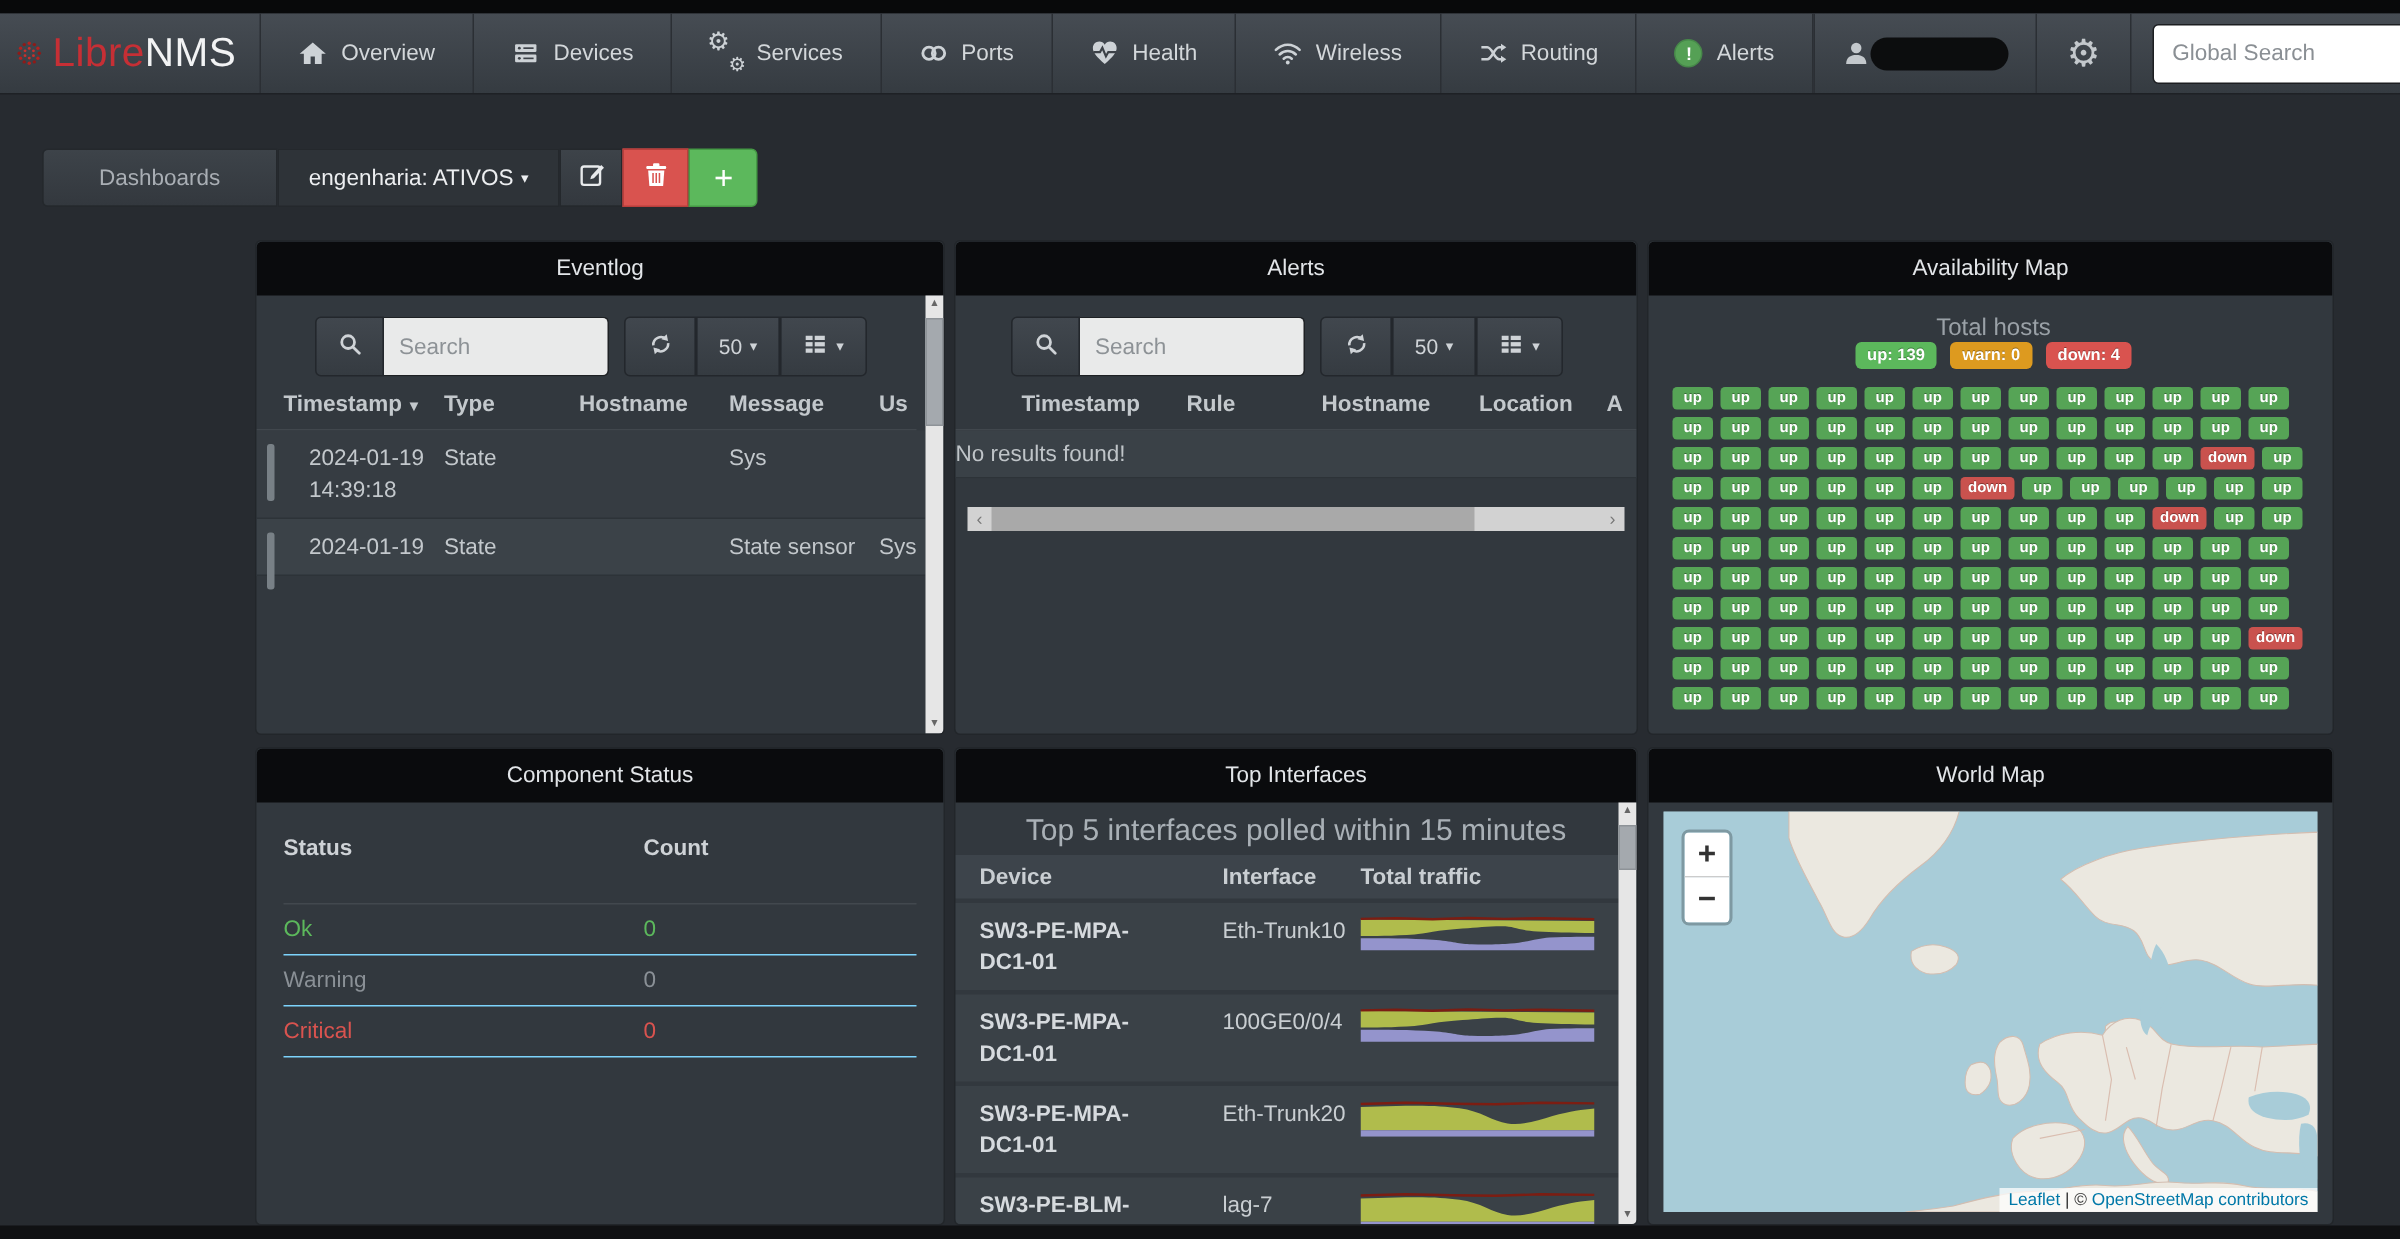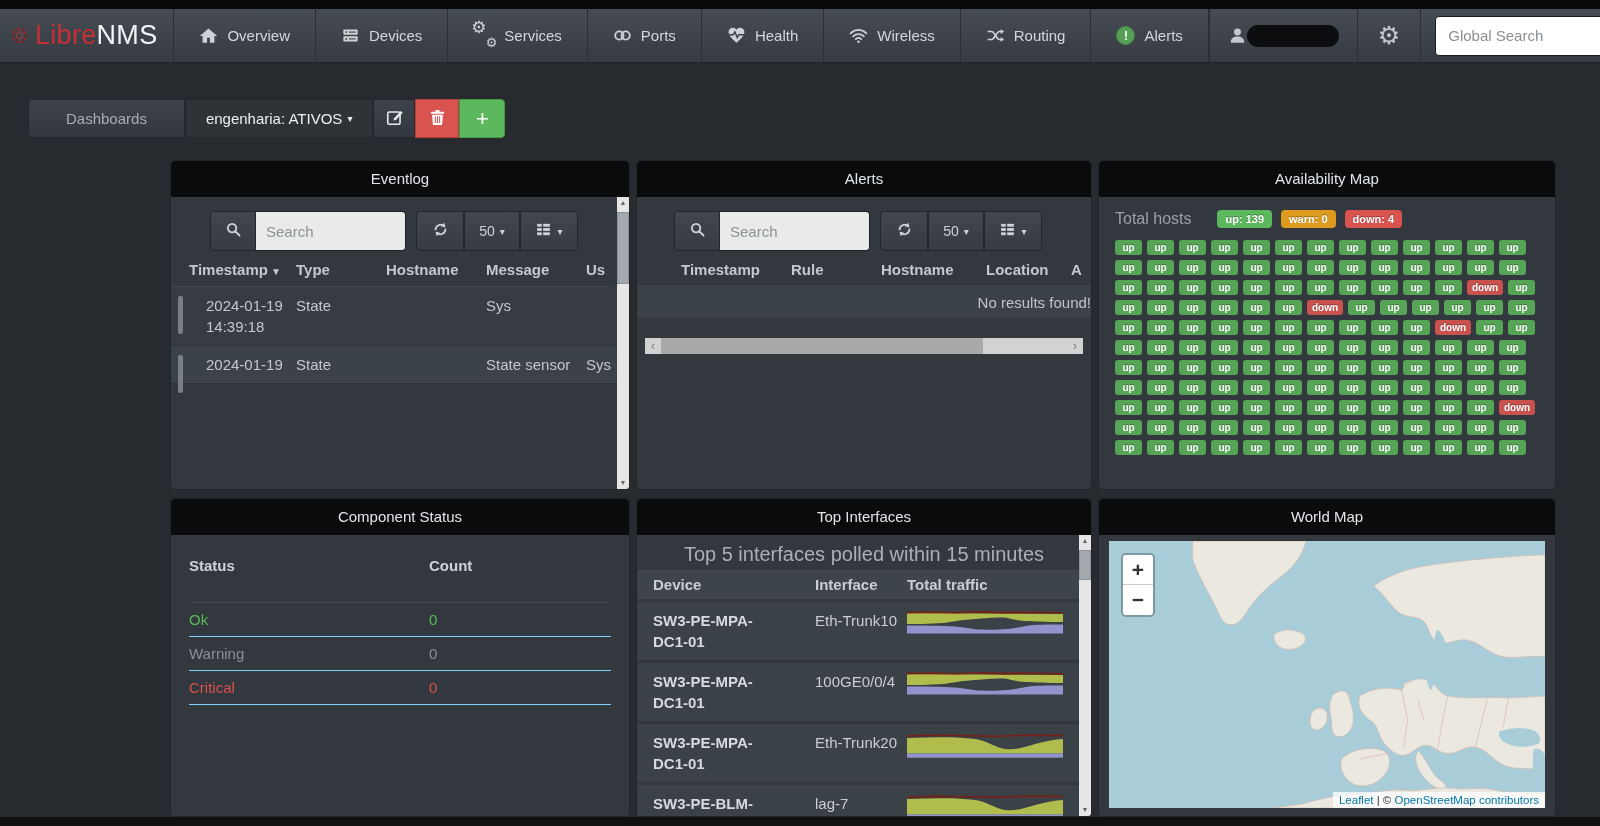--- a/index.html
+++ b/index.html
@@ -91,31 +91,31 @@
   .vscroll { position:absolute; right:0; top:36px; bottom:0; width:12px; background:#e6e6e6;
              display:flex; flex-direction:column; align-items:center; z-index:5; cursor:pointer; }
   .vs-arrow { font-size:7px; color:#666; line-height:12px; height:12px; }
   .vs-thumb { width:12px; background:#a4a9ae; border:1px solid #8e9398; }
   .vs-spacer { flex:1; }
 
   
   .al-head { display:grid; grid-template-columns:110px 90px 105px 85px 1fr; padding-left:44px;
              font-weight:bold; color:#c3c8cc; font-size:15px; padding-bottom:8px;
              border-bottom:1px solid #41474d; }
-  .al-empty { background:#3a4147; text-align:right; color:#bfc4c8; font-size:15px; padding:7px 0;
+  .al-empty { background:#3a4147; text-align:left; color:#bfc4c8; font-size:15px; padding:7px 0;
               border-bottom:1px solid #2d3338; }
   .hscroll { position:absolute; left:8px; right:8px; top:177px; height:16px; background:#d2d2d2;
              display:flex; align-items:center; cursor:pointer; }
   .hs-arrow { width:16px; text-align:center; font-size:12px; color:#777; line-height:16px; }
   .hs-thumb { width:322px; height:16px; background:#a9a9a9; }
   .hs-track { flex:1; }
 
   
   .av-body { padding:13px 12px 0 16px; }
-  .totline { display:flex; align-items:center; gap:26px; font-size:16px; color:#9aa1a7; }
+  .totline { display:flex; align-items:center; gap:0; font-size:16px; color:#9aa1a7;flex-direction:column; }
   .badge { border-radius:4px; color:#fff; font-weight:bold; font-size:11px; padding:3px 8px;
            text-shadow:0 -1px 0 rgba(0,0,0,.35); }
   .badge.up { background:#5cb85c; }
   .badge.warn { background:#dd9a1f; }
   .badge.down { background:#d9534f; }
   .av-grid { display:flex; flex-wrap:wrap; column-gap:5px; row-gap:5px; margin-top:12px; width:434px; }
   .hb { display:block; width:27px; text-align:center; font-size:10px; font-weight:bold; color:#fff;
         padding:2px 0; border-radius:3px; text-shadow:0 -1px 0 rgba(0,0,0,.35); cursor:pointer; }
   .hb.up { background:#56a456; }
   .hb.down { background:#c9524e; width:auto; padding:2px 5px; }

